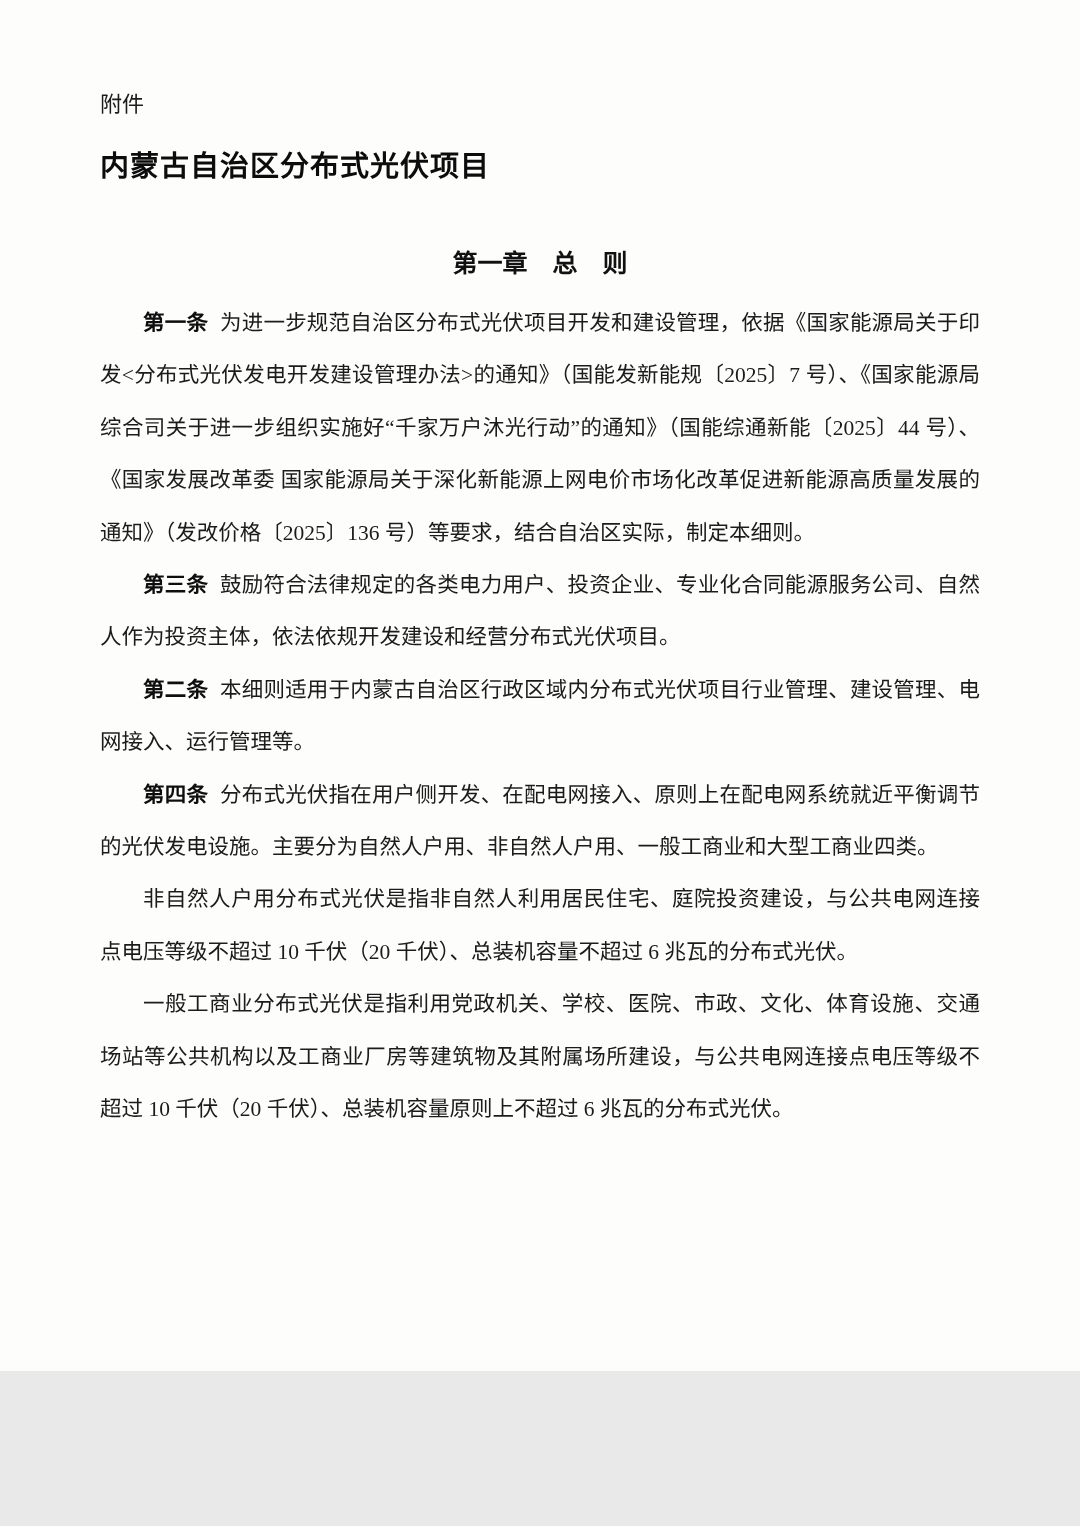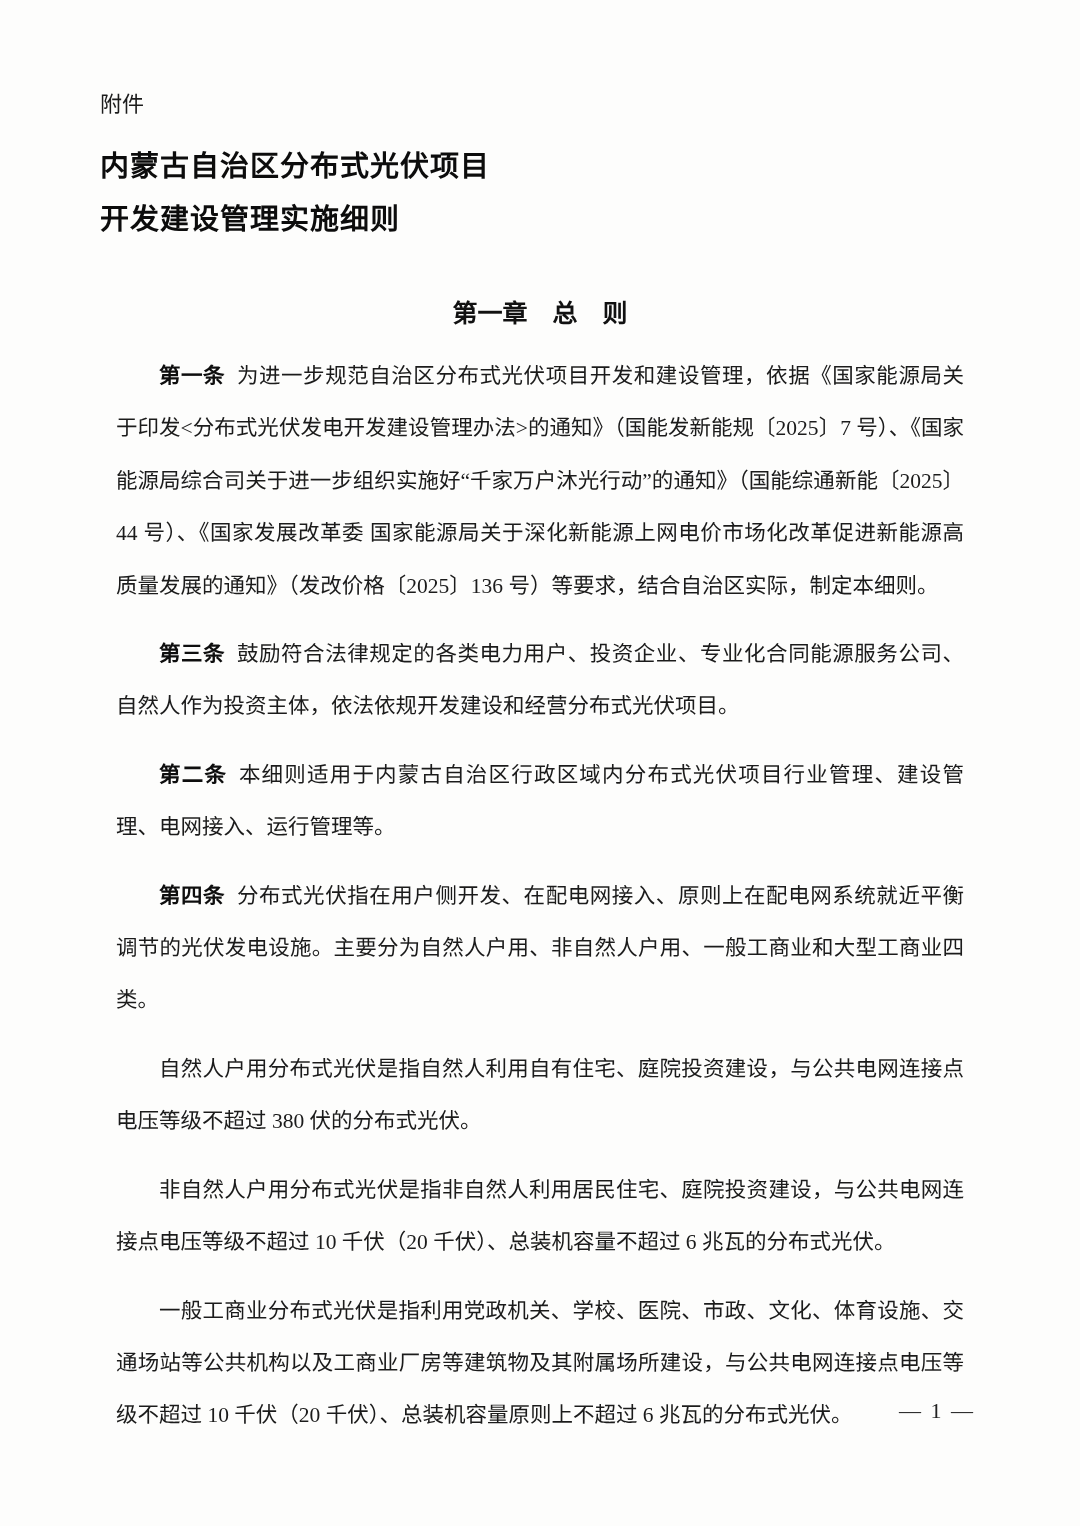--- a/index.html
+++ b/index.html
@@ -3,21 +3,21 @@
 <meta charset="utf-8">
 <style>
   html, body {
     margin: 0;
     padding: 0;
     background: #e9e9e9;
   }
   .page {
     position: relative;
     width: 1080px;
-    height: 1526px;
+    height: 1371px;
     margin: 0 auto;
     background: #fdfdfc;
     box-sizing: border-box;
     padding: 92px 100px 0 100px;
     overflow: hidden;
     color: #1b1b1b;
     font-family: "Liberation Serif", "DejaVu Serif", serif;
   }
   .attachment {
     font-size: 22px;
@@ -31,36 +31,36 @@
     font-family: "Liberation Sans", "DejaVu Sans", sans-serif;
     font-weight: 700;
     font-size: 29px;
     line-height: 53px;
     color: #0c0c0c;
     letter-spacing: 1px;
   }
   .chapter-heading {
     margin-top: 53px;
     text-align: center;
-    font-family: Liberation Mono, monospace;
+    font-family: Liberation Sans, sans-serif;
     font-weight: 700;
     font-size: 25px;
     line-height: 34px;
     color: #111;
   }
   .body-text {
     margin-top: 17px;
     width: 880px;
     font-size: 21.5px;
     line-height: 52.4px;
     text-align: justify;
     text-justify: inter-ideograph;
   }
   .body-text p {
-    margin: 16px;
+    margin: 0;
     padding: 0;
     text-indent: 2em;
   }
   .article-label {
     font-family: "Liberation Sans", "DejaVu Sans", sans-serif;
     font-weight: 700;
     color: #0e0e0e;
     margin-right: 0.55em;
   }
   .article-label:empty {
@@ -79,36 +79,34 @@
 </style>
 </head>
 <body>
 
 <div class="page">
 
   <div class="attachment">附件</div>
 
   <div class="doc-title">
     <div>内蒙古自治区分布式光伏项目</div>
-    <div>开发建设管理实施细则</div>
   </div>
 
   <div class="chapter-heading">第一章　总　则</div>
 
   <div class="body-text">
 
     <p><span class="article-label">第一条</span><span>为进一步规范自治区分布式光伏项目开发和建设管理，依据《国家能源局关于印发&lt;分布式光伏发电开发建设管理办法&gt;的通知》（国能发新能规〔2025〕7 号）、《国家能源局综合司关于进一步组织实施好“千家万户沐光行动”的通知》（国能综通新能〔2025〕44 号）、《国家发展改革委 国家能源局关于深化新能源上网电价市场化改革促进新能源高质量发展的通知》（发改价格〔2025〕136 号）等要求，结合自治区实际，制定本细则。</span></p>
 
     <p><span class="article-label">第三条</span><span>鼓励符合法律规定的各类电力用户、投资企业、专业化合同能源服务公司、自然人作为投资主体，依法依规开发建设和经营分布式光伏项目。</span></p>
 
     <p><span class="article-label">第二条</span><span>本细则适用于内蒙古自治区行政区域内分布式光伏项目行业管理、建设管理、电网接入、运行管理等。</span></p>
 
     <p><span class="article-label">第四条</span><span>分布式光伏指在用户侧开发、在配电网接入、原则上在配电网系统就近平衡调节的光伏发电设施。主要分为自然人户用、非自然人户用、一般工商业和大型工商业四类。</span></p>
 
-    <p><span>自然人户用分布式光伏是指自然人利用自有住宅、庭院投资建设，与公共电网连接点电压等级不超过 380 伏的分布式光伏。</span></p>
 
     <p><span>非自然人户用分布式光伏是指非自然人利用居民住宅、庭院投资建设，与公共电网连接点电压等级不超过 10 千伏（20 千伏）、总装机容量不超过 6 兆瓦的分布式光伏。</span></p>
 
     <p><span>一般工商业分布式光伏是指利用党政机关、学校、医院、市政、文化、体育设施、交通场站等公共机构以及工商业厂房等建筑物及其附属场所建设，与公共电网连接点电压等级不超过 10 千伏（20 千伏）、总装机容量原则上不超过 6 兆瓦的分布式光伏。</span></p>
 
 
   </div>
 
   <div class="page-number">— 1 —</div>
 

